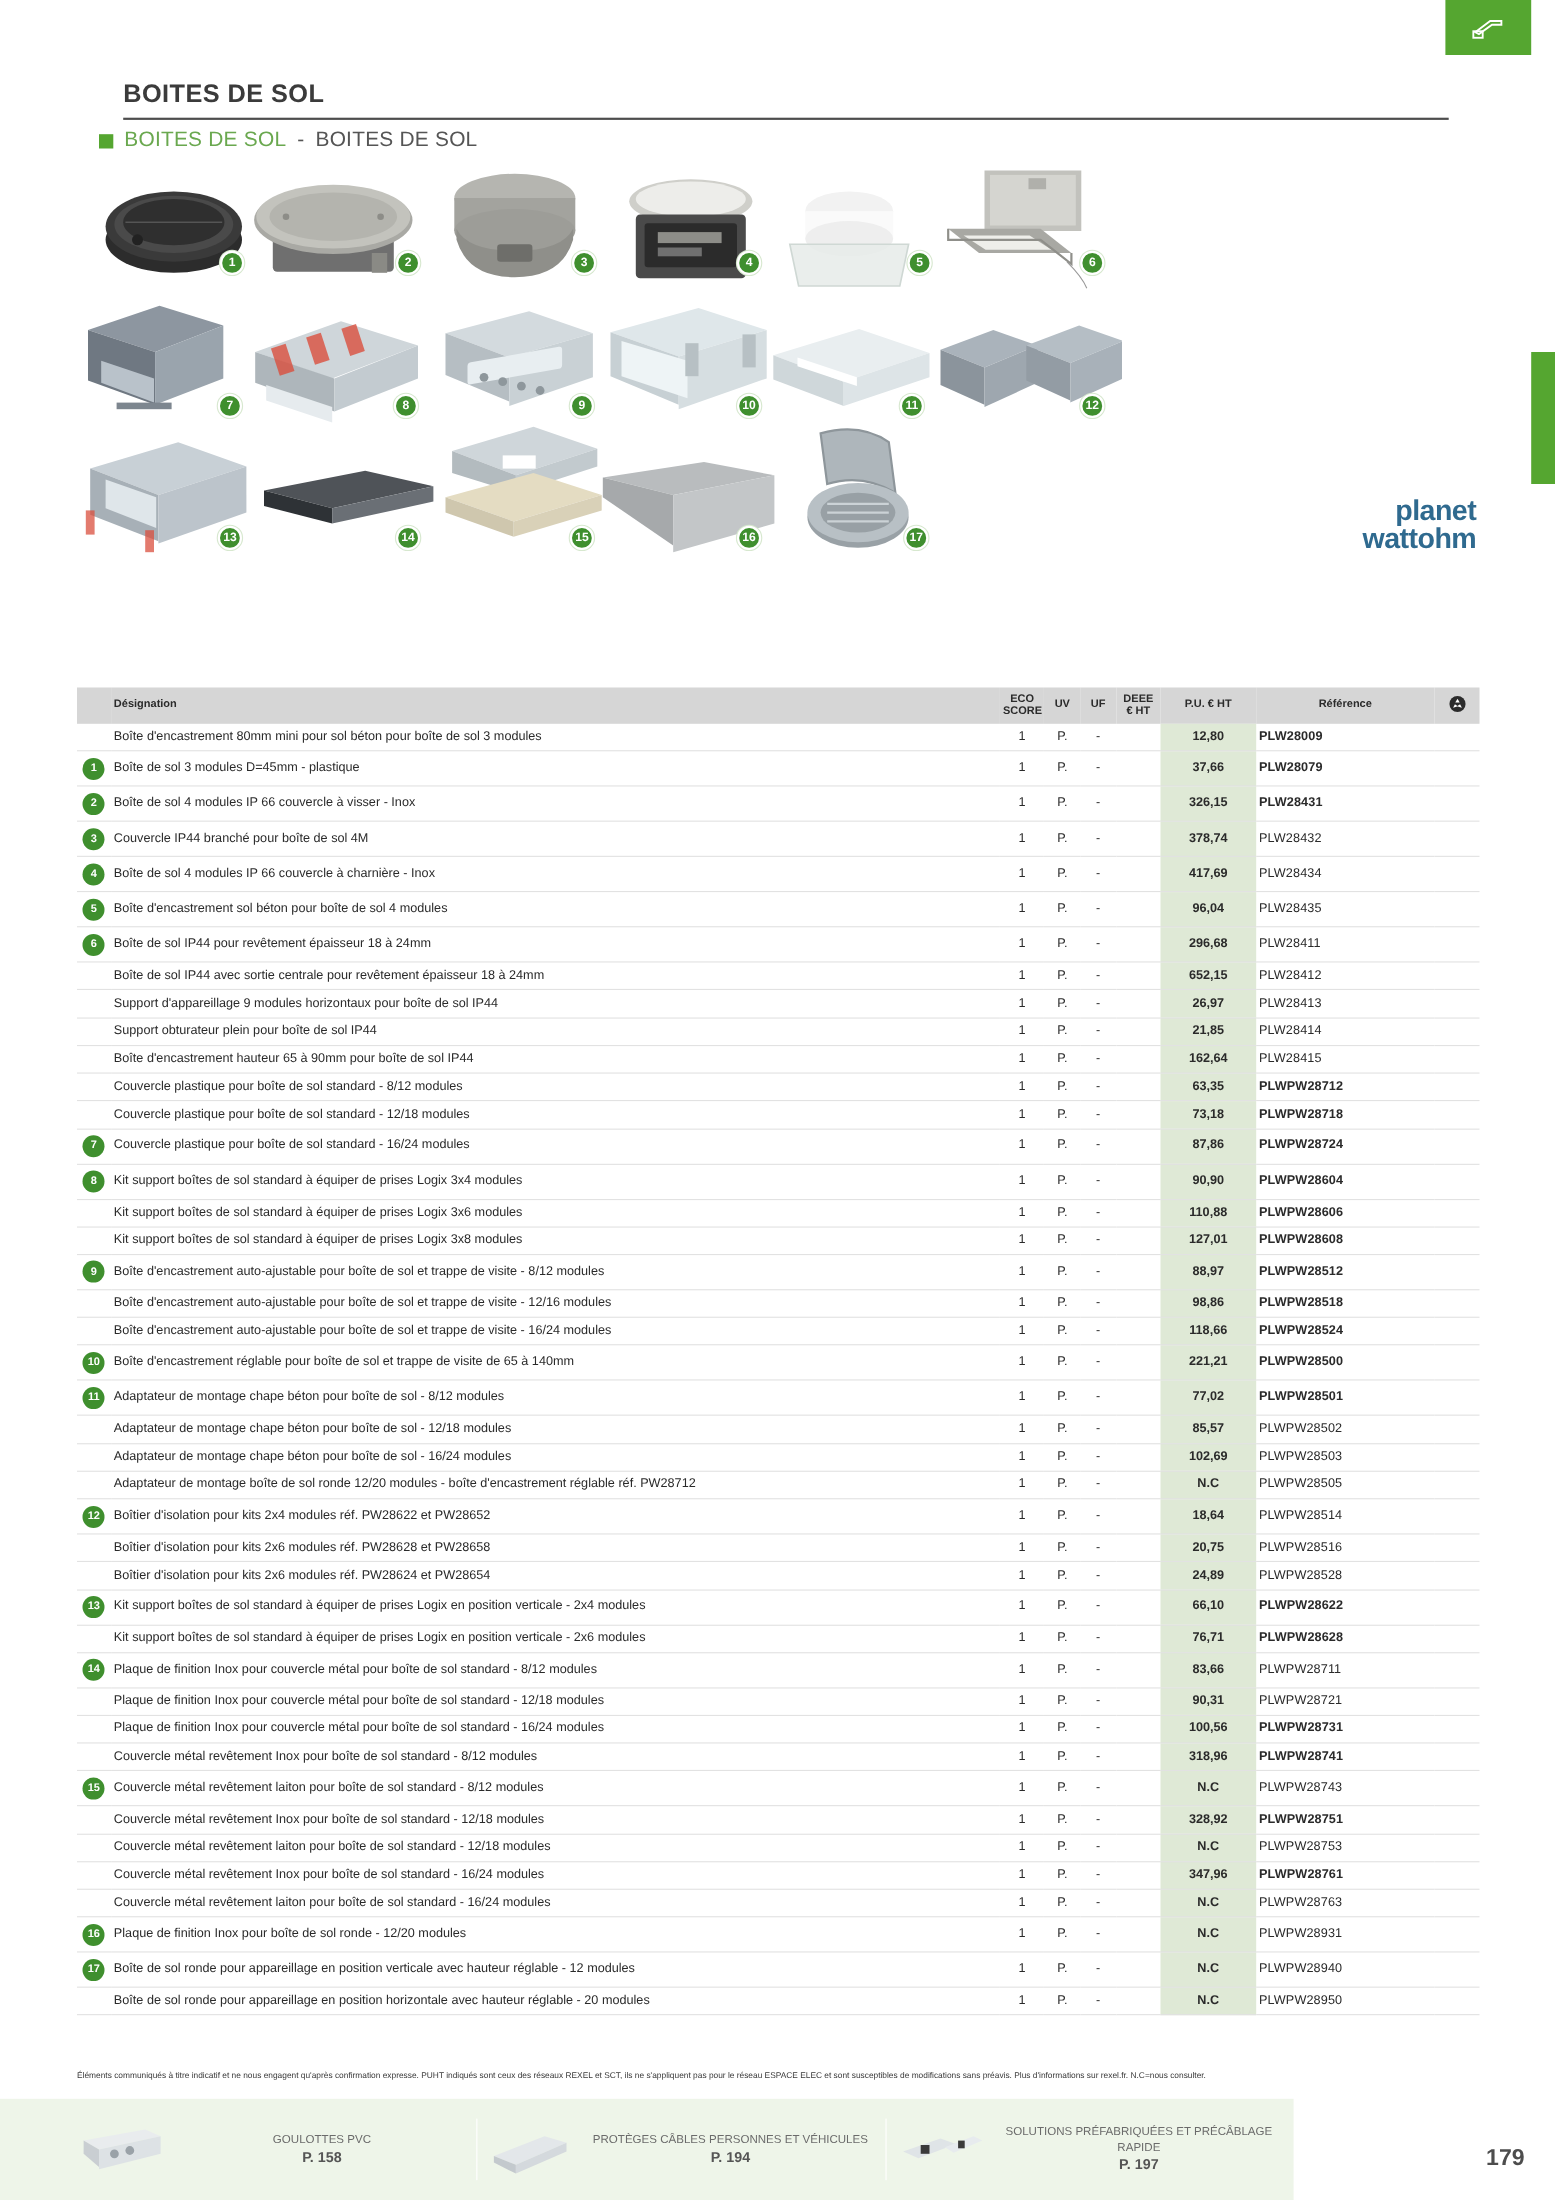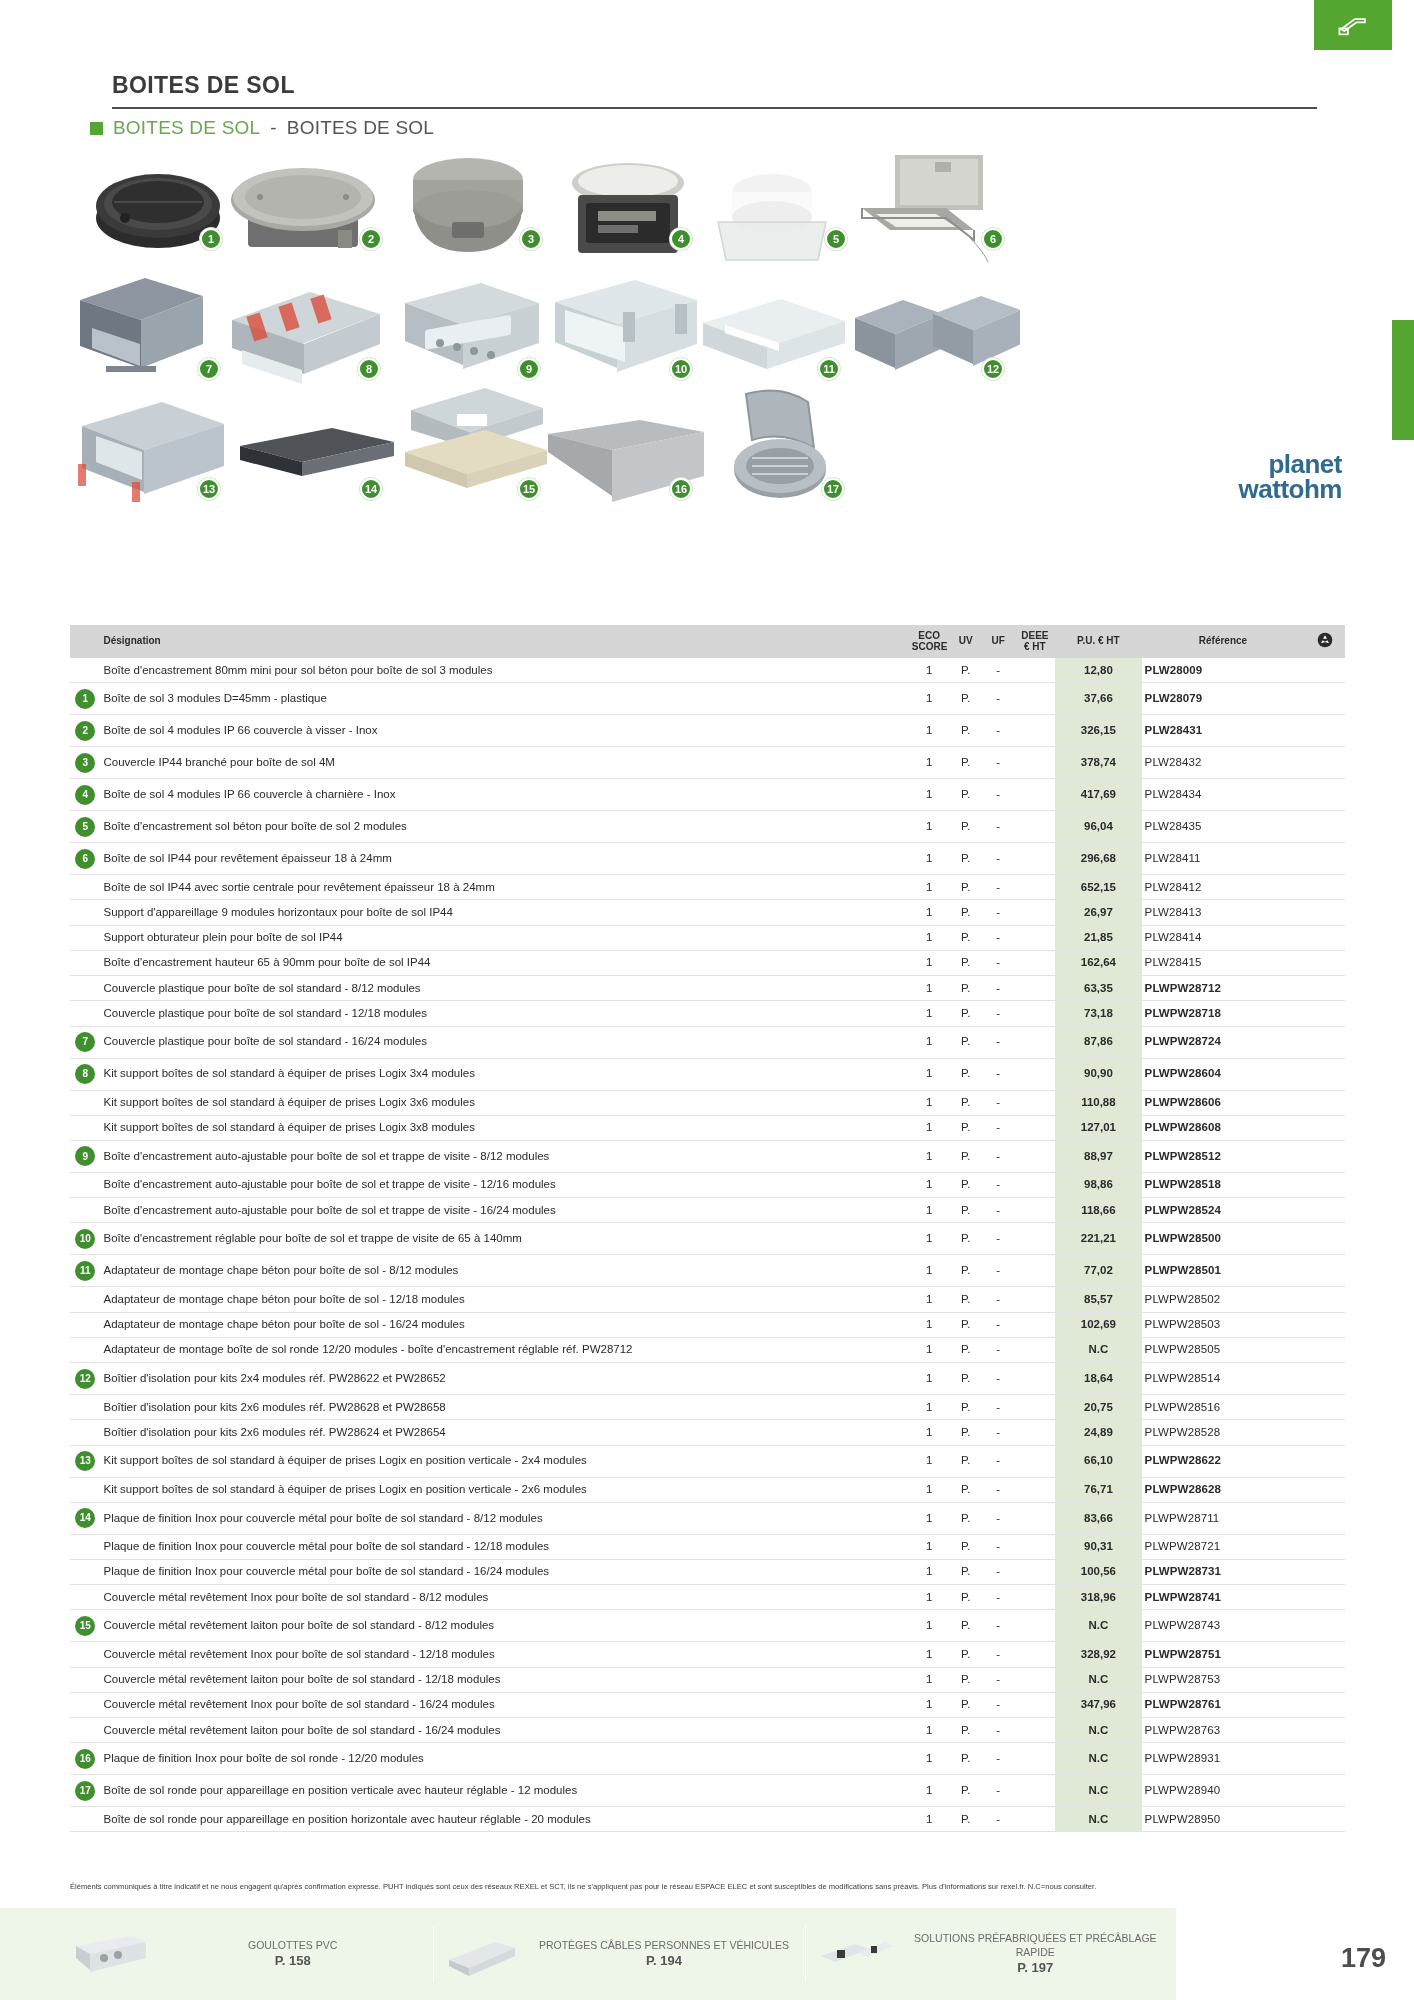--- a/index.html
+++ b/index.html
@@ -134,21 +134,21 @@
   }
   .fn-item.active + .fn-item::before { background: transparent; }
   .fn-item.active::before { background: transparent !important; }
   .fn-thumb { width: 78px; height: 48px; flex: 0 0 78px; position: relative; }
   .fn-txt { font-size: 10.5px; color: #6b6b6b; line-height: 1.35; text-align:center; flex:1;}
   .fn-item.active .fn-txt { color: #ffffff; }
   .fn-txt .p { font-weight: bold; font-size: 13px; color: #555; }
   .fn-item.active .fn-txt .p { color: #fff; }
   .pageno {
     position: absolute; right: 28px; bottom: 26px;
-    font-size: 27px; font-weight: bold; color: #4d4d4d;
+    font-size: 21px; font-weight: bold; color: #4d4d4d;
   }
 </style>
 </head>
 <body>
 
 <div class="page">
 
   <div class="corner-tab">
     <svg viewBox="0 0 40 30">
       <path d="M6 20 L22 8 L34 8 L34 12 L24 12 L10 22 Z" fill="none" stroke="#ffffff" stroke-width="2"></path>
@@ -457,21 +457,21 @@
             <td class="eco">1</td>
             <td class="uv">P.</td>
             <td class="uf">-</td>
             <td class="deee"></td>
             <td class="pu">417,69</td>
             <td class="ref">PLW28434</td>
             <td class="ico"></td>
           </tr>
           <tr>
             <td class="num"><span class="rbadge">5</span></td>
-            <td class="des">Boîte d'encastrement sol béton pour boîte de sol 2 modules</td>
+            <td class="des">Boîte d'encastrement sol béton pour boîte de sol 4 modules</td>
             <td class="eco">1</td>
             <td class="uv">P.</td>
             <td class="uf">-</td>
             <td class="deee"></td>
             <td class="pu">96,04</td>
             <td class="ref">PLW28435</td>
             <td class="ico"></td>
           </tr>
           <tr>
             <td class="num"><span class="rbadge">6</span></td>

